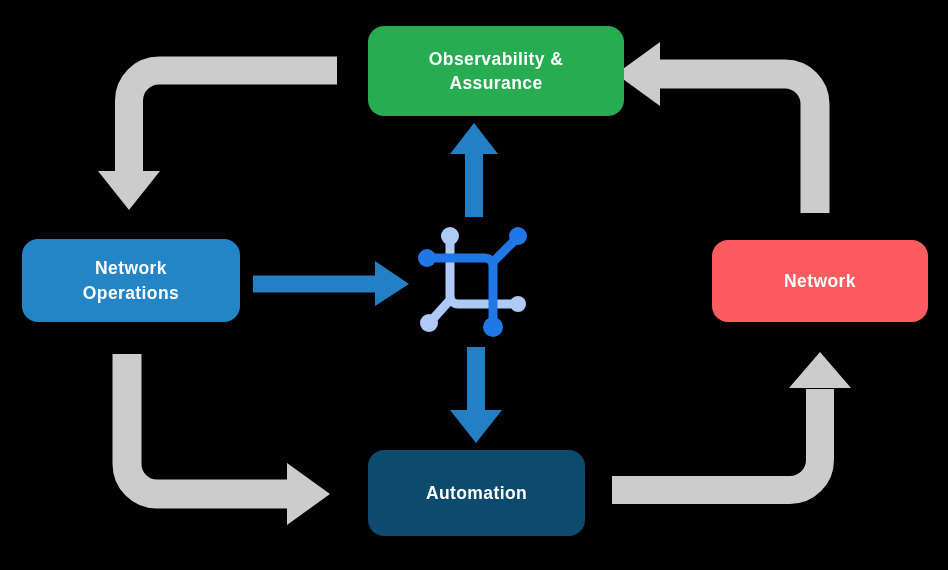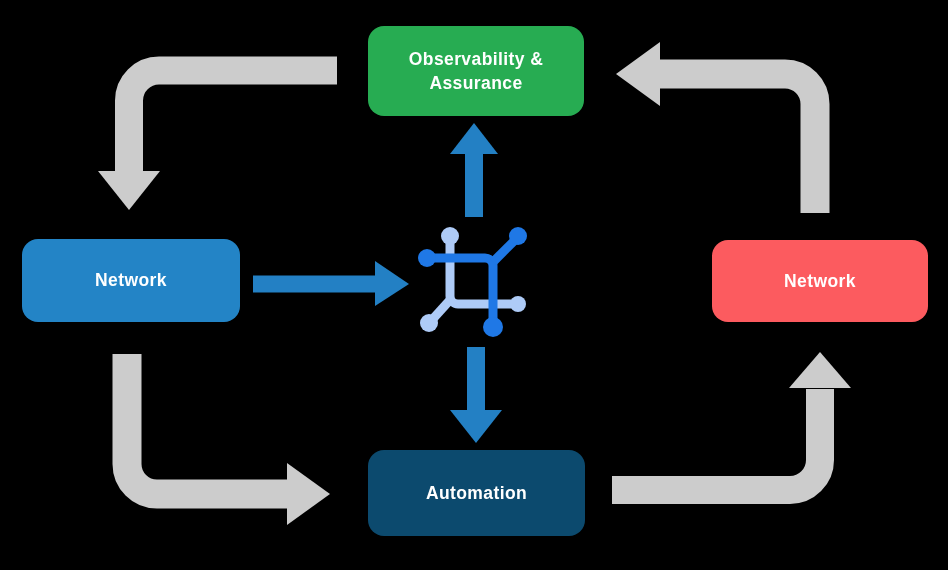--- a/index.html
+++ b/index.html
@@ -28,21 +28,21 @@
     text-align: center;
   }
   .node-label {
     color: #fff;
     font-size: 17.5px;
     font-weight: 600;
     letter-spacing: 0.4px;
     line-height: 1.38;
   }
   .node-label span { display: block; }
-  .node-observability   { left: 368px; top: 26px;  width: 216px; height: 90px; }
+  .node-observability   { left: 368px; top: 26px;  width: 256px; height: 90px; }
   .node-operations      { left: 22px;  top: 239px; width: 218px; height: 83px; }
   .node-infrastructure  { left: 712px; top: 240px; width: 216px; height: 82px; }
   .node-automation      { left: 368px; top: 450px; width: 217px; height: 86px; }
 </style>
 </head>
 <body>
 
 <div class="canvas" style="background-color: rgb(0, 0, 0);">
 
   <svg class="layer" width="948" height="570" viewBox="0 0 948 570">
@@ -105,20 +105,21 @@
   <div class="node node-observability" style="background-color: rgb(39, 172, 82);">
     <div class="node-label">
       <span>Observability &amp;</span>
       <span>Assurance</span>
     </div>
   </div>
 
   <div class="node node-operations" style="background-color: rgb(35, 132, 198);">
     <div class="node-label">
       <span>Network</span>
+      <span>Operations</span>
     </div>
   </div>
 
   <div class="node node-infrastructure" style="background-color: rgb(252, 91, 95);">
     <div class="node-label">
       <span>Network</span>
     </div>
   </div>
 
   <div class="node node-automation" style="background-color: #0c4a6e;">

